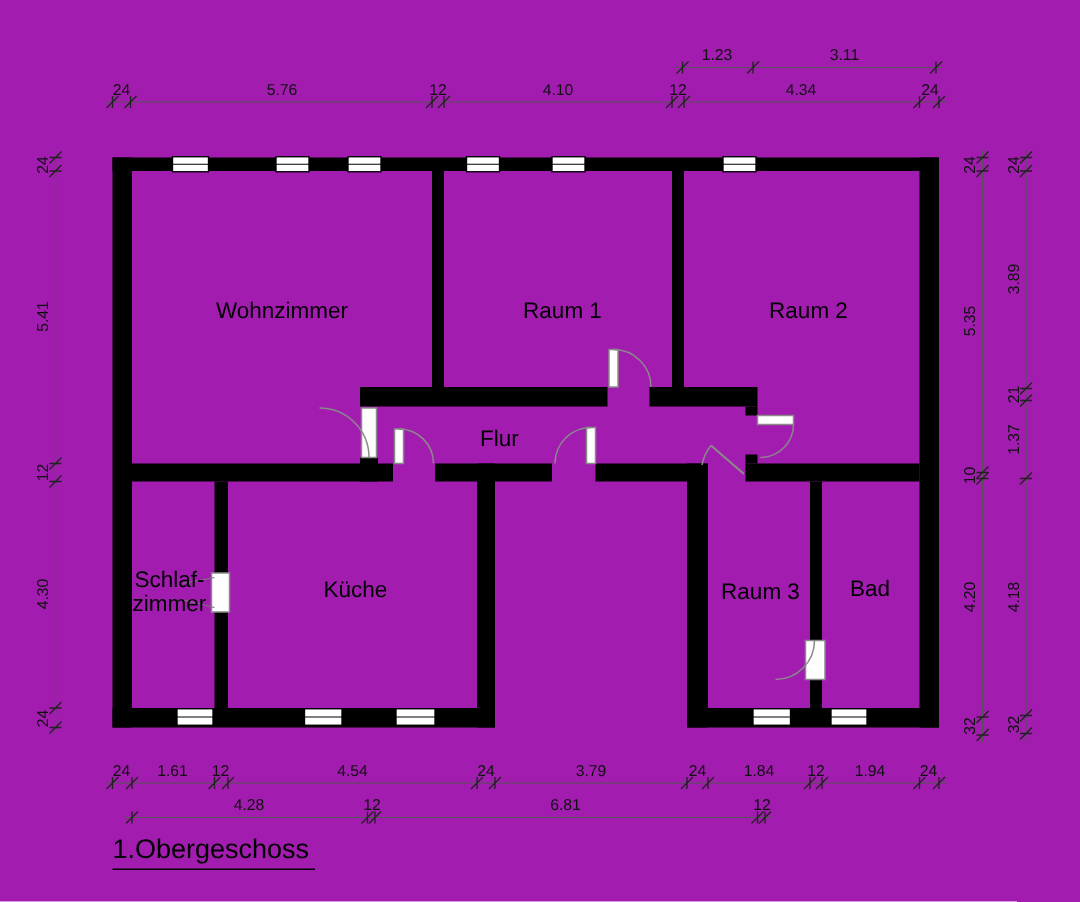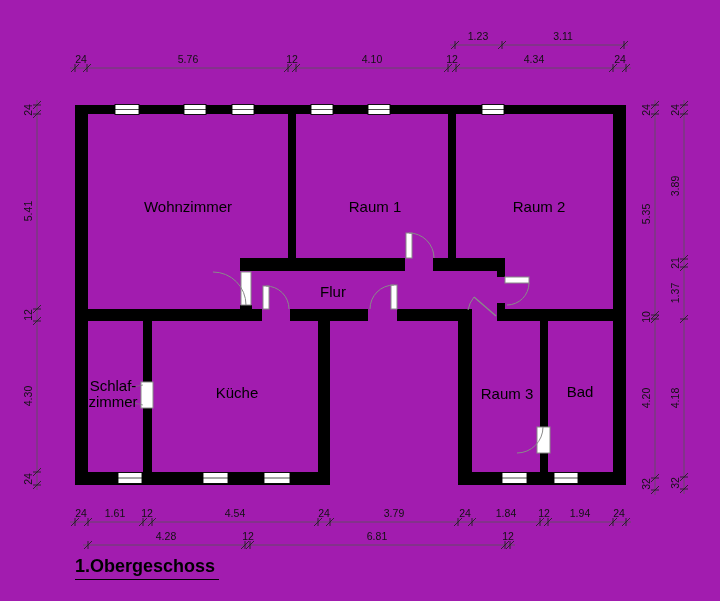--- a/index.html
+++ b/index.html
@@ -12,21 +12,21 @@
   .arc{fill:none;stroke:#8a8a8a;stroke-width:1;}
   .leaf{fill:#ffffff;stroke:#8a8a8a;stroke-width:1;}
   .leafline{stroke:#8a8a8a;stroke-width:1.4;}
   .pointer{stroke:#777;stroke-width:0.7;fill:none;}
   .dimline{stroke:#555;stroke-width:0.8;}
   .tick{stroke:#222;stroke-width:0.9;fill:none;}
   .dimtext{font:10.5px "Liberation Sans",sans-serif;fill:#111;text-anchor:middle;}
   .roomtext{font:15px "Liberation Sans",sans-serif;fill:#000;text-anchor:middle;}
   .region{fill:transparent;}
   #plan-title{position:absolute;left:75px;top:556px;font-size:18px;color:#000;
-              border-bottom:1.5px solid #000;padding:0 4px 2px 0;font-weight:bold;}
+              border-bottom:1.5px solid #000;padding:0 4px 2px 0;}
 </style>
 </head>
 <body>
 
 <div id="stage">
   <svg id="plan" width="720" height="601" viewBox="0 0 720 601">
 
     <g>
       <rect class="region" x="88" y="114" width="152" height="195"></rect>
       <rect class="region" x="296" y="114" width="152" height="144"></rect>

